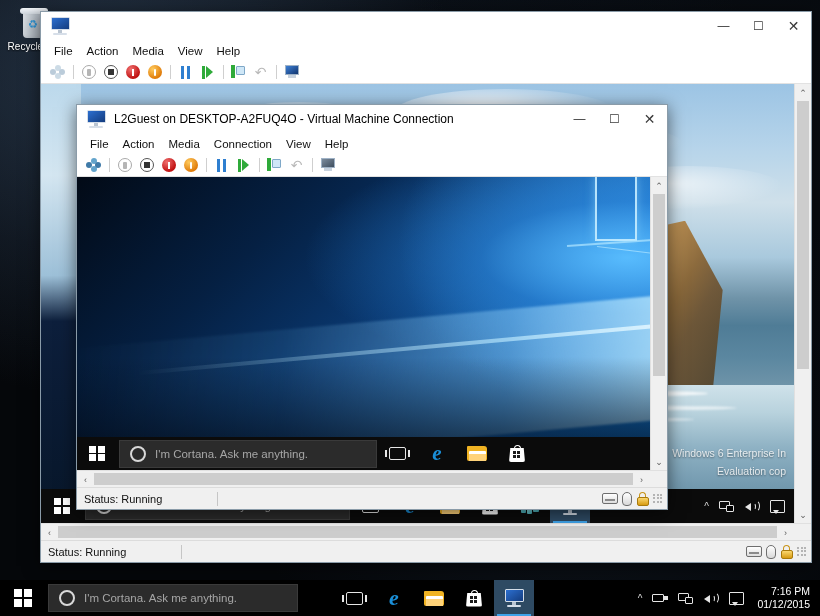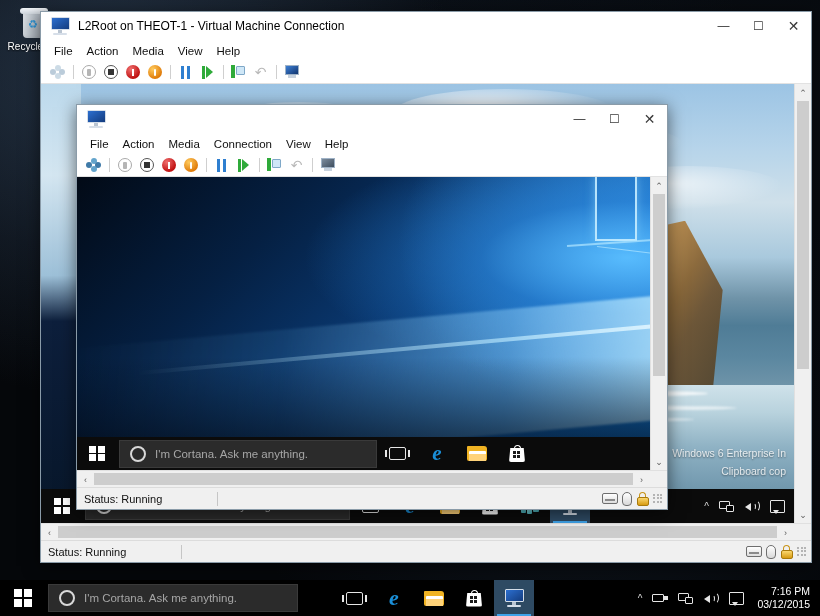--- a/index.html
+++ b/index.html
@@ -341,21 +341,20 @@
 </div>
 
 <div class="vmwin" id="l2root-win" style="left:40px; top:11px; width:772px; height:552px;">
 
   <div class="vm-title">
     <span class="ttl-icon ic-vmconnect">
       <span class="ic-vmc-screen"></span>
         <span class="ic-vmc-neck"></span>
         <span class="ic-vmc-base"></span>
     </span>
-    <span class="ttl-text">L2Root on THEOT-1 - Virtual Machine Connection</span>
     <div class="vm-ctrls">
       <div>—</div>
       <div>☐</div>
       <div class="x">✕</div>
     </div>
   </div>
 
   <div class="vm-menu">
     <span>File</span>
     <span>Action</span>
@@ -446,21 +445,21 @@
         <div class="cliff-rock" style="left:48%; top:34%; width:10%; height:34%;
              clip-path: polygon(28% 0,100% 22%,86% 100%,0 90%); opacity:.8"></div>
 
         <div class="sea" style="top:66%; bottom:0;"></div>
         <div class="foam" style="left:48%; top:67%; width:40%; height:7px;"></div>
         <div class="foam" style="left:40%; top:70.5%; width:52%; height:6px; opacity:.8"></div>
         <div class="foam" style="left:52%; top:73%; width:34%; height:5px; opacity:.65"></div>
         <div class="reflection" style="left:56%; top:75%; width:26%; height:24%;"></div>
 
         <div class="wm" style="top:79.5%">Windows 6 Enterprise In</div>
-        <div class="wm" style="top:83.5%">Clipboard cop</div>
+        <div class="wm" style="top:83.5%">Evaluation cop</div>
       </div>
 
       <div class="vm-taskbar" style="right:17px; bottom:17px;">
         <div class="tb-start" style="width:42px;height:34px">
           <span class="winlogo">
             <i style="width:7px;height:7px"></i>
               <i style="width:7px;height:7px"></i>
             <i style="width:7px;height:7px"></i>
               <i style="width:7px;height:7px"></i>
           </span>
@@ -576,20 +575,21 @@
 </div>
 
 <div class="vmwin" id="l2guest-win" style="left:76px; top:104px; width:592px; height:406px;">
 
   <div class="vm-title">
     <span class="ttl-icon ic-vmconnect">
       <span class="ic-vmc-screen"></span>
         <span class="ic-vmc-neck"></span>
         <span class="ic-vmc-base"></span>
     </span>
+    <span class="ttl-text">L2Guest on DESKTOP-A2FUQ4O - Virtual Machine Connection</span>
     <div class="vm-ctrls">
       <div>—</div>
       <div>☐</div>
       <div class="x">✕</div>
     </div>
   </div>
 
   <div class="vm-menu">
     <span>File</span>
     <span>Action</span>
@@ -825,16 +825,16 @@
         </span>
     </span>
     <span class="tray-ic">
       <span class="ic-action">
           <span class="bx"></span>
           <span class="tl"></span>
         </span>
     </span>
     <span class="tb-clock">
       <div>7:16 PM</div>
-      <div>03/12/2015</div>
+      <div>01/12/2015</div>
     </span>
   </div>
 </div>
 
 </body></html>

